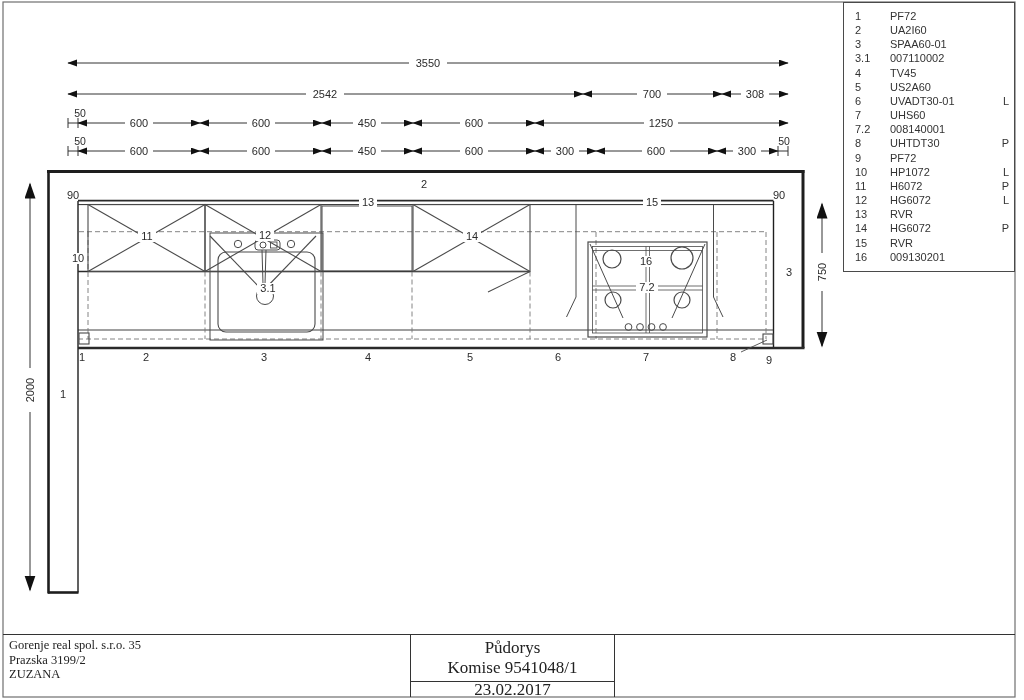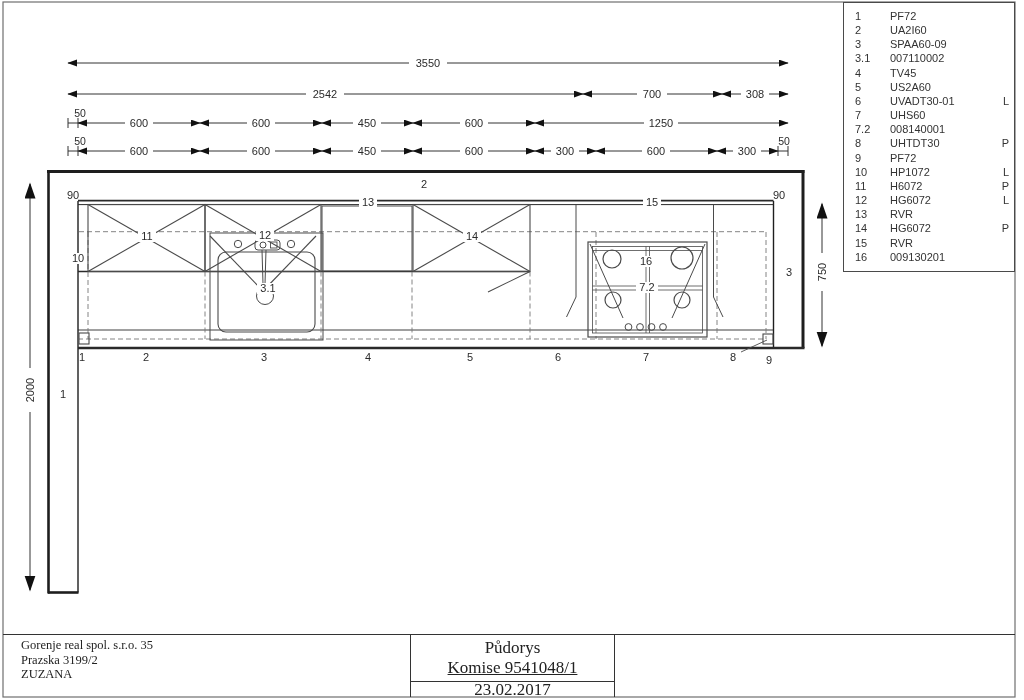--- a/index.html
+++ b/index.html
@@ -12,26 +12,26 @@
   .parts{position:absolute;z-index:2;left:843px;top:2px;width:172px;height:270px;
          border:1.4px solid #4a4a4a;box-sizing:border-box;background:#fff;}
   .parts-rows{margin:0;padding:6px 5px 0 11px;list-style:none;}
   .parts-row{display:grid;grid-template-columns:35px 1fr 14px;font-size:11px;
              line-height:14.15px;color:#333;}
   .parts-row .side{text-align:right;}
   
   .tblock{position:absolute;z-index:2;left:3px;top:634px;width:1012px;height:63px;
           border-top:1.4px solid #333;box-sizing:border-box;display:flex;
           font-family:"Liberation Serif",serif;color:#222;}
-  .tb-left{width:407px;box-sizing:border-box;padding:3px 18px;}
+  .tb-left{width:407px;box-sizing:border-box;padding:3px 6px;}
   .tb-left div{font-size:12.5px;line-height:14.6px;white-space:nowrap;}
   .tb-mid{width:205px;box-sizing:border-box;border-left:1.4px solid #333;
           border-right:1.4px solid #333;text-align:center;}
   .tb-mid .row1{font-size:17px;line-height:20px;padding-top:3px;}
-  .tb-mid .row2{font-size:17px;line-height:20px;text-decoration:underline;}
+  .tb-mid .row2{font-size:17px;line-height:20px;}
   .tb-date{border-top:1.3px solid #333;margin-top:3px;font-size:17px;line-height:15px;}
   .tb-right{flex:1;box-sizing:border-box;padding:24px 0 0 8px;font-size:15px;}
 </style>
 </head>
 <body>
 
 <div id="sheet">
 
 <svg id="linework" width="1024" height="700" viewBox="0 0 1024 700">
   <defs>
@@ -279,21 +279,21 @@
       </li>
 
       <li class="parts-row">
         <span class="no">2</span>
         <span class="code">UA2I60</span>
         <span class="side"></span>
       </li>
 
       <li class="parts-row">
         <span class="no">3</span>
-        <span class="code">SPAA60-09</span>
+        <span class="code">SPAA60-01</span>
         <span class="side"></span>
       </li>
 
       <li class="parts-row">
         <span class="no">3.1</span>
         <span class="code">007110002</span>
         <span class="side"></span>
       </li>
 
       <li class="parts-row">

